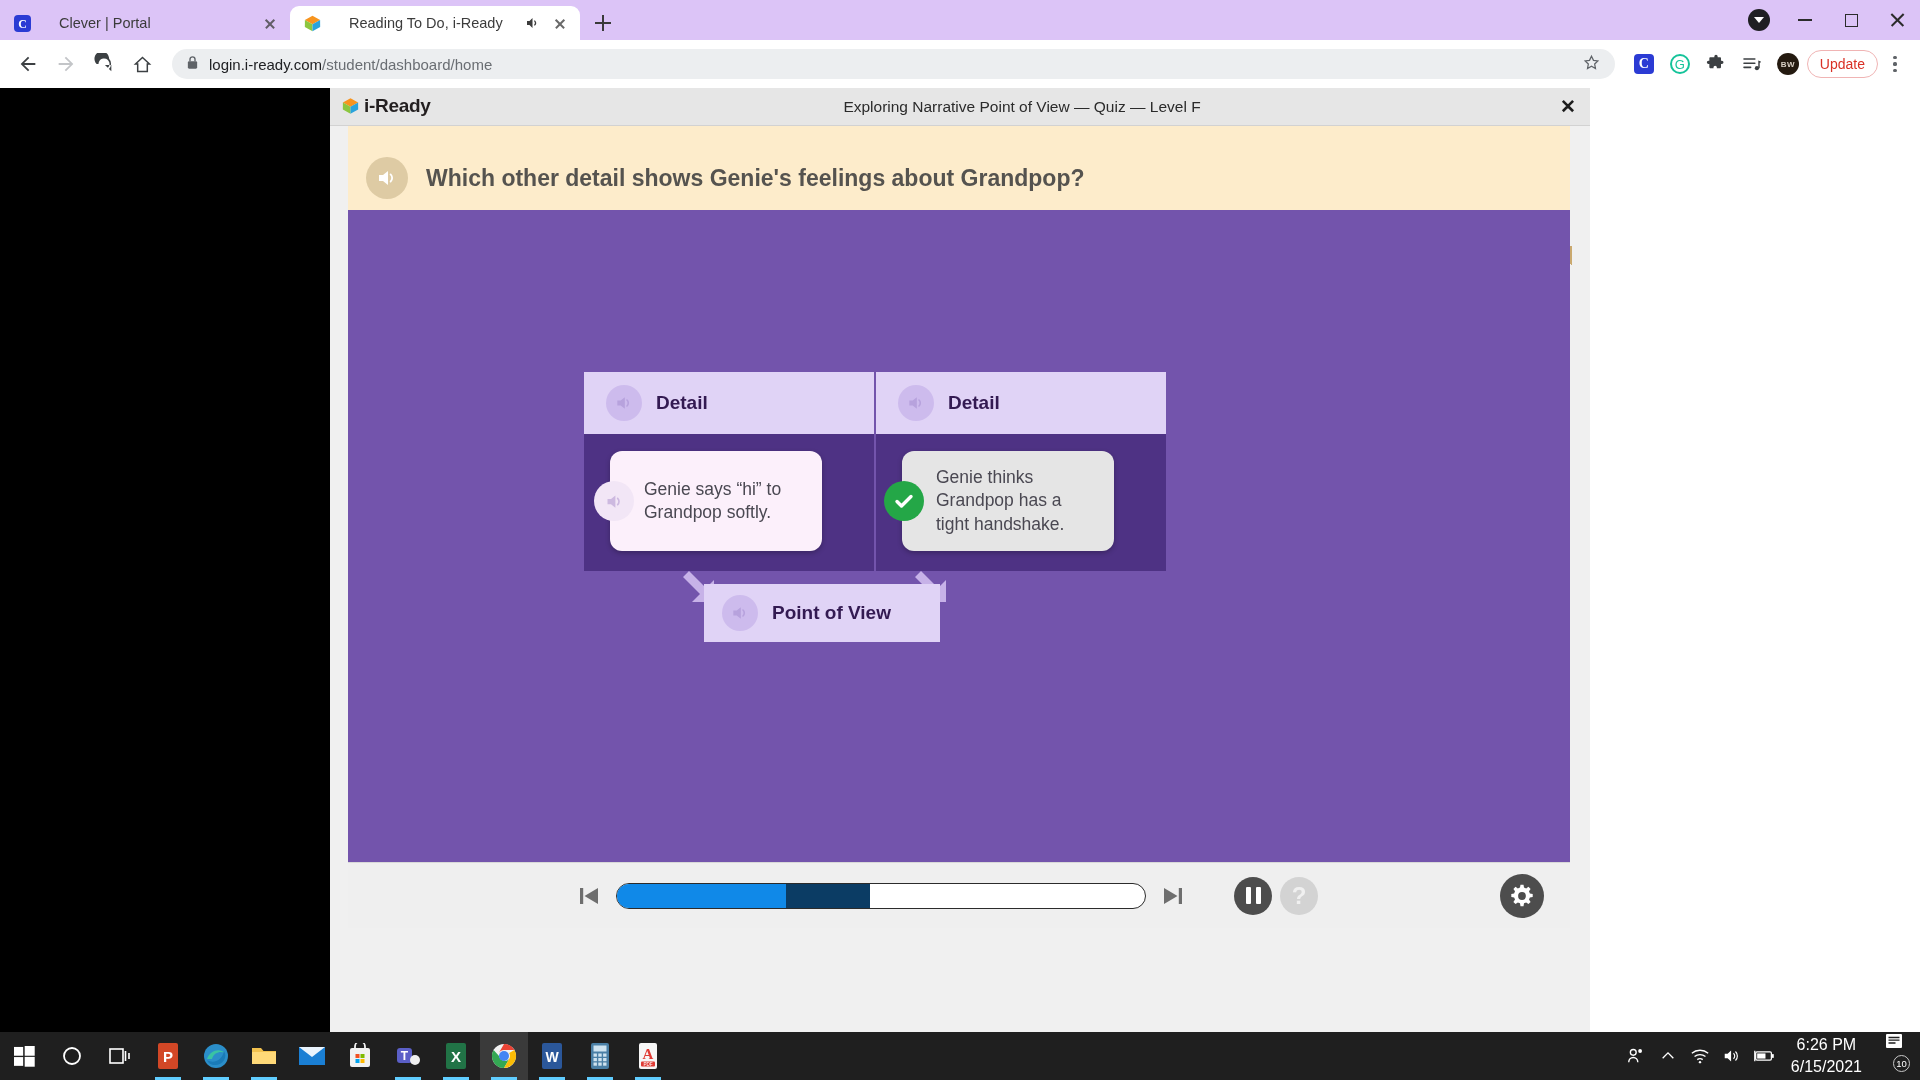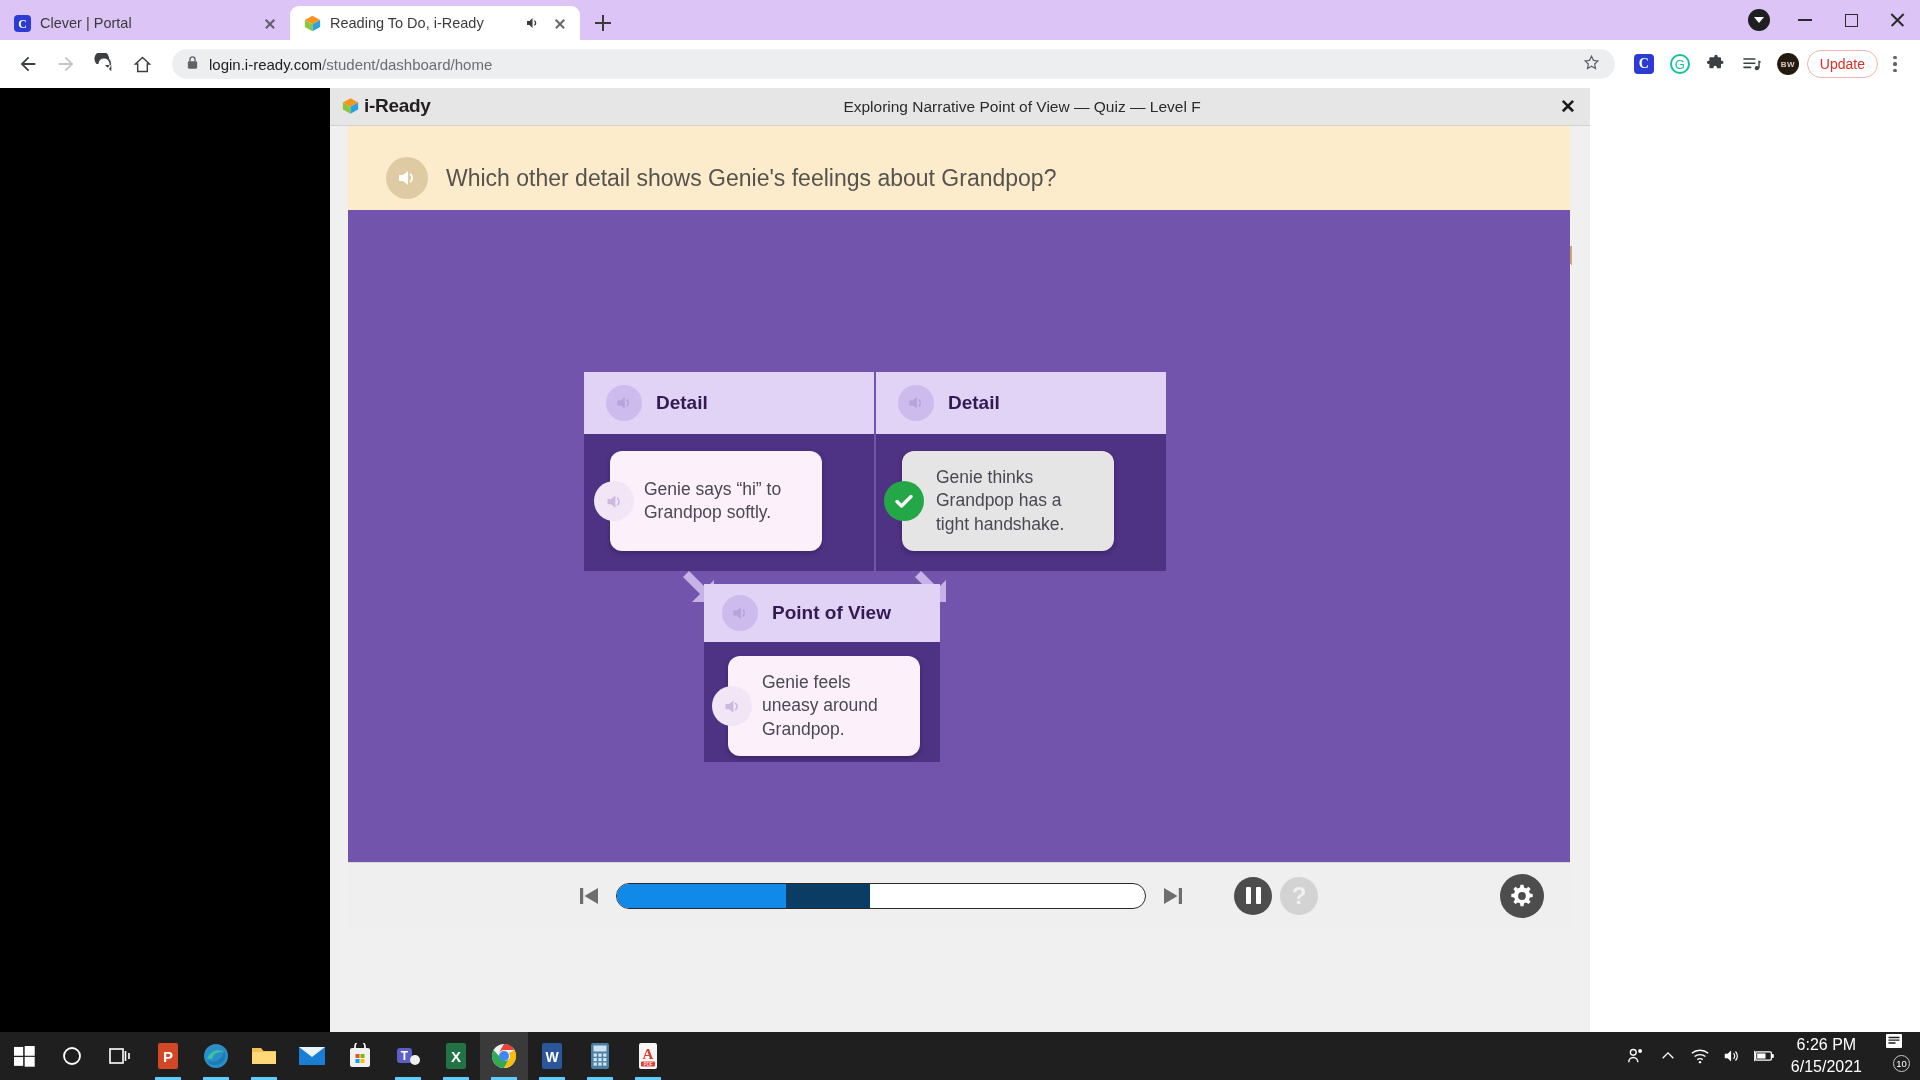--- a/index.html
+++ b/index.html
@@ -18,21 +18,21 @@
     display: flex; align-items: flex-end;
   }
   .tab {
     position: relative; height: 34px; display: flex; align-items: center;
     padding: 0 10px 0 14px; border-radius: 9px 9px 0 0;
     font-size: 14.5px; color: #3c3c3c; gap: 9px;
   }
   .tab.inactive { width: 290px; background: transparent; color: #3b3b3b; }
   .tab.active { width: 290px; background: #fff; }
   .tab .favicon { width: 17px; height: 17px; flex: 0 0 17px; display:block; }
-  .tab .tab-title { flex: 1 1 auto; white-space: nowrap; overflow: hidden; text-overflow: ellipsis; font-size: 14.5px; }
+  .tab .tab-title { flex: 1 1 auto; white-space: nowrap; overflow: hidden; text-overflow: ellipsis; font-size: 14.5px; margin-left: 19px; }
   .tab .tab-close { width: 20px; height: 20px; flex: 0 0 20px; position: relative; opacity: .8; }
   .tab .tab-close::before, .tab .tab-close::after {
     content:''; position:absolute; left:4px; top:9.5px; width:12px; height:1.7px; background:#444;
   }
   .tab .tab-close::before { transform: rotate(45deg); }
   .tab .tab-close::after  { transform: rotate(-45deg); }
   .tab .tab-audio { width: 18px; height: 18px; flex:0 0 18px; }
   .newtab { width: 34px; height: 34px; position: relative; margin-left: 6px; }
   .newtab::before, .newtab::after { content:''; position:absolute; background:#3a3a3a; }
   .newtab::before { left: 9px; top: 16px; width: 16px; height: 2px; }
@@ -106,21 +106,21 @@
   }
   .iready-close {
     position: absolute; right: 10px; top: 6px; width: 24px; height: 24px;
     display: flex; align-items: center; justify-content: center; font-size: 19px; color: #1c1c1c; font-weight: 600;
   }
 
   
   .qbanner {
     position: absolute; left: 18px; top: 38px; width: 1222px; height: 104px;
     background: #fdeccb;
-    display: flex; align-items: center; gap: 18px; padding: 0 38px;
+    display: flex; align-items: center; gap: 18px; padding: 0 18px; font-weight: bold;
   }
   .qbanner .spk { width: 42px; height: 42px; border-radius: 50%; background: #decba4; display:flex; align-items:center; justify-content:center; flex:0 0 42px; }
   .qbanner .qtext { font-size: 23px; color: #55534f; }
   .banner-fold {
     position:absolute; right: 18px; top: 158px; width: 20px; height: 20px;
     background: linear-gradient(225deg, #caa96f 0 50%, transparent 50%);
   }
 
   
   .stage {
@@ -446,31 +446,20 @@
           <div class="pov-col">
             <div class="pov-head">
               <span class="spk-sm">
                 <svg width="20" height="20" viewBox="0 0 24 24">
                     <path d="M4 9h4l5-4v14l-5-4H4z" fill="#b7a2dd"></path>
                     <path d="M15.6 8.4a5 5 0 010 7.2" stroke="#b7a2dd" stroke-width="1.9" fill="none" stroke-linecap="round"></path>
                   </svg>
               </span>
               <span class="lbl">Point of View</span>
             </div>
-            <div class="pov-body">
-              <div class="answer-card unselected" style="left:24px; top:14px; width:192px;">
-                <span class="card-spk">
-                  <svg width="21" height="21" viewBox="0 0 24 24">
-                      <path d="M4 9h4l5-4v14l-5-4H4z" fill="#cdb9e0"></path>
-                      <path d="M15.6 8.4a5 5 0 010 7.2" stroke="#cdb9e0" stroke-width="1.9" fill="none" stroke-linecap="round"></path>
-                    </svg>
-                </span>
-                <span class="atext">Genie feels uneasy around Grandpop.</span>
-              </div>
-            </div>
           </div>
 
         </div>
       </div>
 
       <div class="playerbar">
         <div style="width:228px;"></div>
         <div class="skip">
           <svg width="26" height="26" viewBox="0 0 26 26">
               <rect x="4" y="5" width="3.2" height="16" fill="#6e6e6e"></rect>

